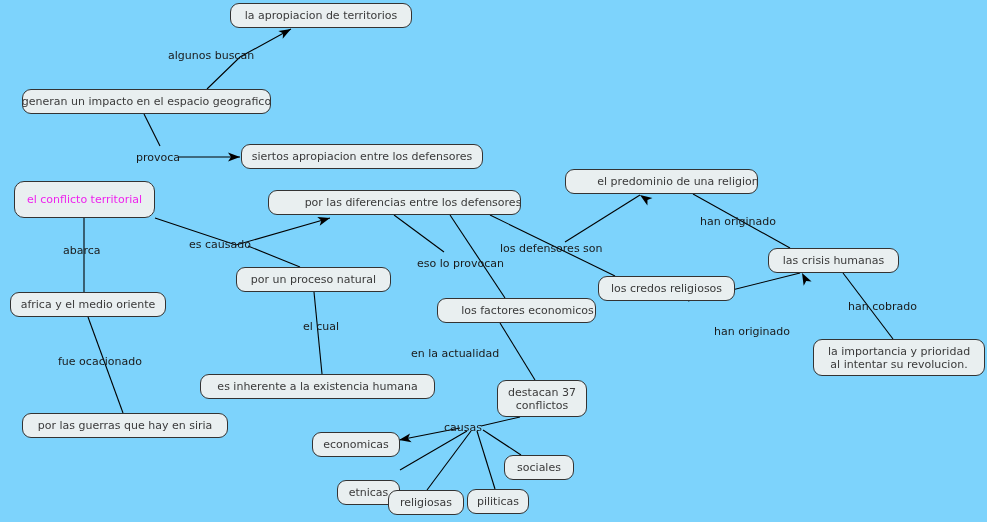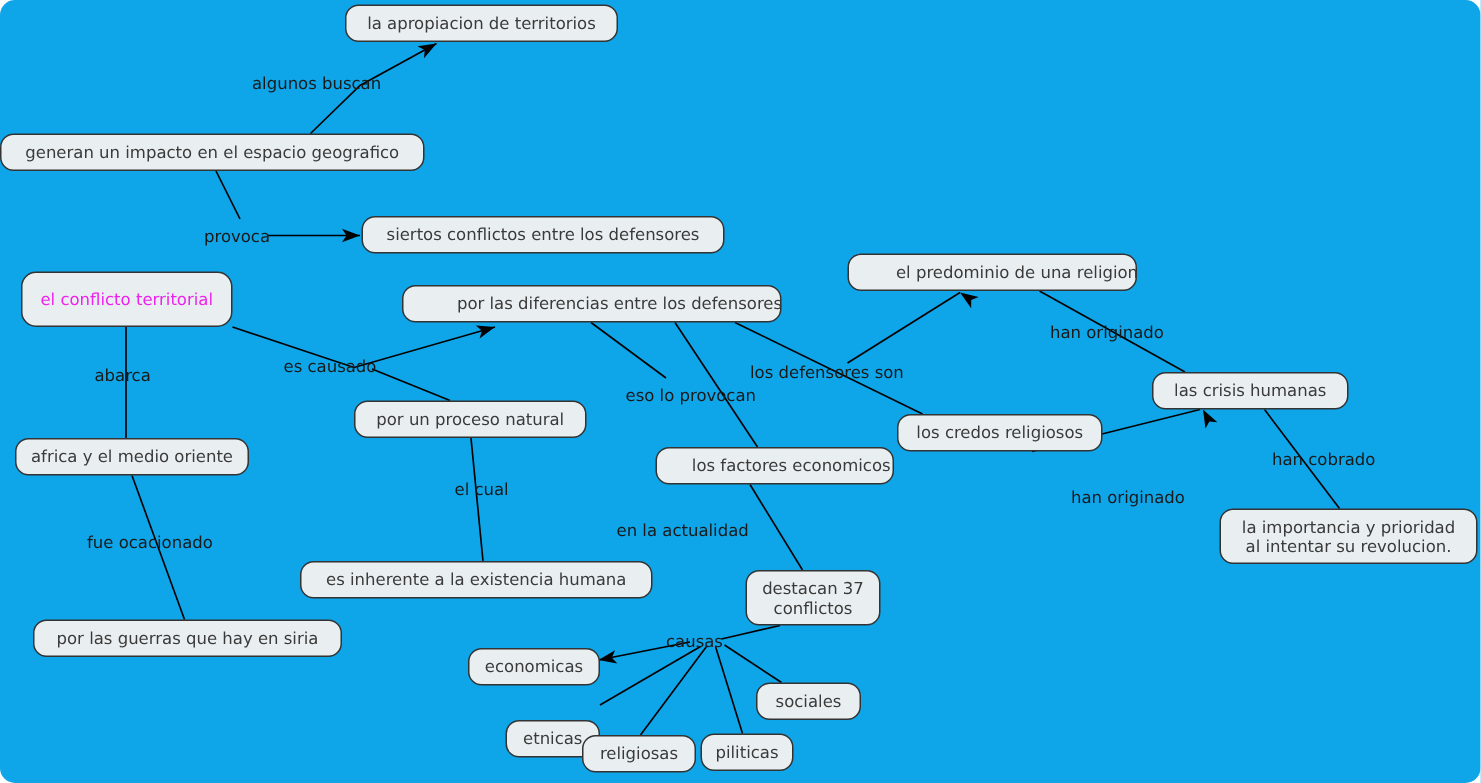--- a/index.html
+++ b/index.html
@@ -8,23 +8,22 @@
     padding: 0;
     background: #ffffff;
   }
   body {
     font-family: "DejaVu Sans", sans-serif;
   }
   #cmap-canvas {
     position: relative;
     width: 987px;
     height: 522px;
-    background: #0ea5e9;
+    background: #7dd3fc;
     overflow: hidden;
-    border-radius: 10px;
   }
   #edge-layer {
     position: absolute;
     left: 0;
     top: 0;
     width: 987px;
     height: 522px;
     pointer-events: none;
   }
   .cnode {
@@ -90,22 +89,22 @@
       <polyline points="460,428 399,440" fill="none" stroke="#000000" stroke-width="1.1"></polyline>
       <path d="M 0 0 L -12 -4.5 L -9 0 L -12 4.5 Z" transform="translate(399,440) rotate(170)" fill="#000000"></path>
       <polyline points="467,431 400,470" fill="none" stroke="#000000" stroke-width="1.1"></polyline>
       <polyline points="471,431 427,490" fill="none" stroke="#000000" stroke-width="1.1"></polyline>
       <polyline points="477,431 495,489" fill="none" stroke="#000000" stroke-width="1.1"></polyline>
       <polyline points="483,430 521,455" fill="none" stroke="#000000" stroke-width="1.1"></polyline>
     </svg>
 
   <div id="node-layer">
       <div class="cnode" style="left: 230px; top: 3px; width: 182px; height: 25px;">la apropiacion de territorios</div>
-      <div class="cnode" style="left: 0; top: 89px; width: 283px; height: 25px;">generan un impacto en el espacio geografico</div>
-      <div class="cnode" style="left: 241px; top: 144px; width: 242px; height: 25px;">siertos conflictos entre los defensores</div>
+      <div class="cnode" style="left: 22px; top: 89px; width: 249px; height: 25px;">generan un impacto en el espacio geografico</div>
+      <div class="cnode" style="left: 241px; top: 144px; width: 242px; height: 25px;">siertos apropiacion entre los defensores</div>
       <div class="cnode" style="left: 565px; top: 169px; width: 193px; height: 25px; padding-left: 40px;">el predominio de una religion</div>
       <div class="cnode root" style="left: 14px; top: 181px; width: 141px; height: 37px;">el conflicto territorial</div>
       <div class="cnode" style="left: 268px; top: 190px; width: 253px; height: 25px; padding-left: 44px;">por las diferencias entre los defensores</div>
       <div class="cnode" style="left: 768px; top: 248px; width: 131px; height: 25px;">las crisis humanas</div>
       <div class="cnode" style="left: 236px; top: 267px; width: 155px; height: 25px;">por un proceso natural</div>
       <div class="cnode" style="left: 598px; top: 276px; width: 137px; height: 25px;">los credos religiosos</div>
       <div class="cnode" style="left: 10px; top: 292px; width: 156px; height: 25px;">africa y el medio oriente</div>
       <div class="cnode" style="left: 437px; top: 298px; width: 159px; height: 25px; padding-left: 29px;">los factores economicos</div>
       <div class="cnode" style="left: 813px; top: 339px; width: 172px; height: 37px;">la importancia y prioridad
 al intentar su revolucion.</div>

